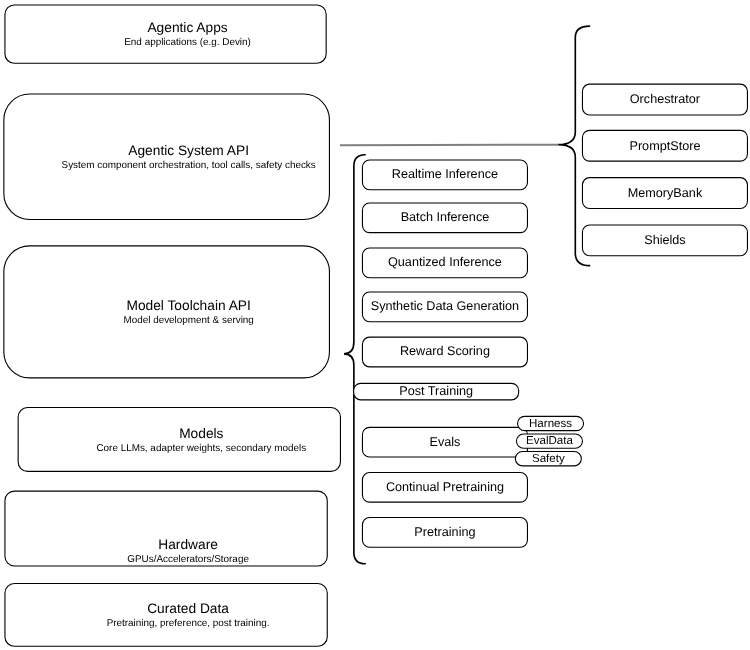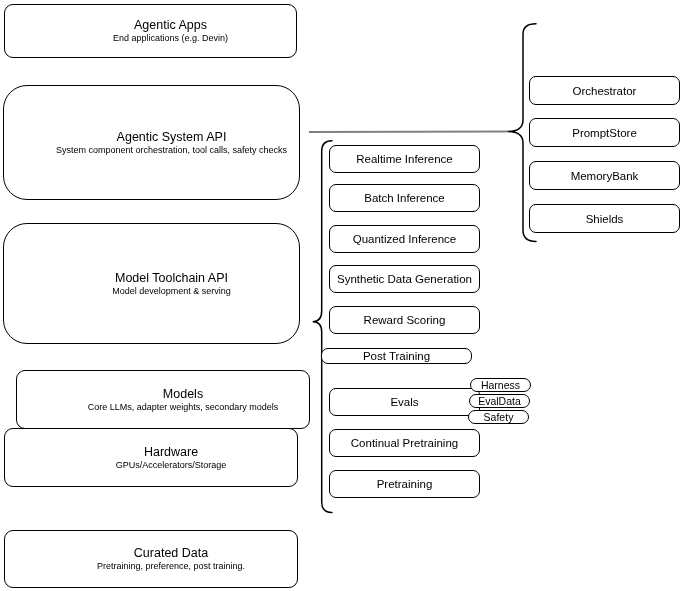--- a/index.html
+++ b/index.html
@@ -82,21 +82,21 @@
   <div class="node round-lg" style="left:3px; top:223px; width:297px; height:121px;">
     <div class="title">Model Toolchain API</div>
     <div class="subtitle">Model development &amp; serving</div>
   </div>
 
   <div class="node round-sm" style="left:16px; top:370px; width:294px; height:59px;">
     <div class="title">Models</div>
     <div class="subtitle">Core LLMs, adapter weights, secondary models</div>
   </div>
 
-  <div class="node round-sm" style="left:4px; top:428px; width:294px; height:59px;">
+  <div class="node round-sm" style="left:4px; top:446px; width:294px; height:69px;justify-content:flex-end;">
     <div class="title">Hardware</div>
     <div class="subtitle">GPUs/Accelerators/Storage</div>
   </div>
 
   <div class="node round-sm" style="left:4px; top:530px; width:294px; height:58px;">
     <div class="title">Curated Data</div>
     <div class="subtitle">Pretraining, preference, post training.</div>
   </div>
 
   <div class="chip" style="left:329px; top:145px; width:151px; height:28px;">Realtime Inference</div>

